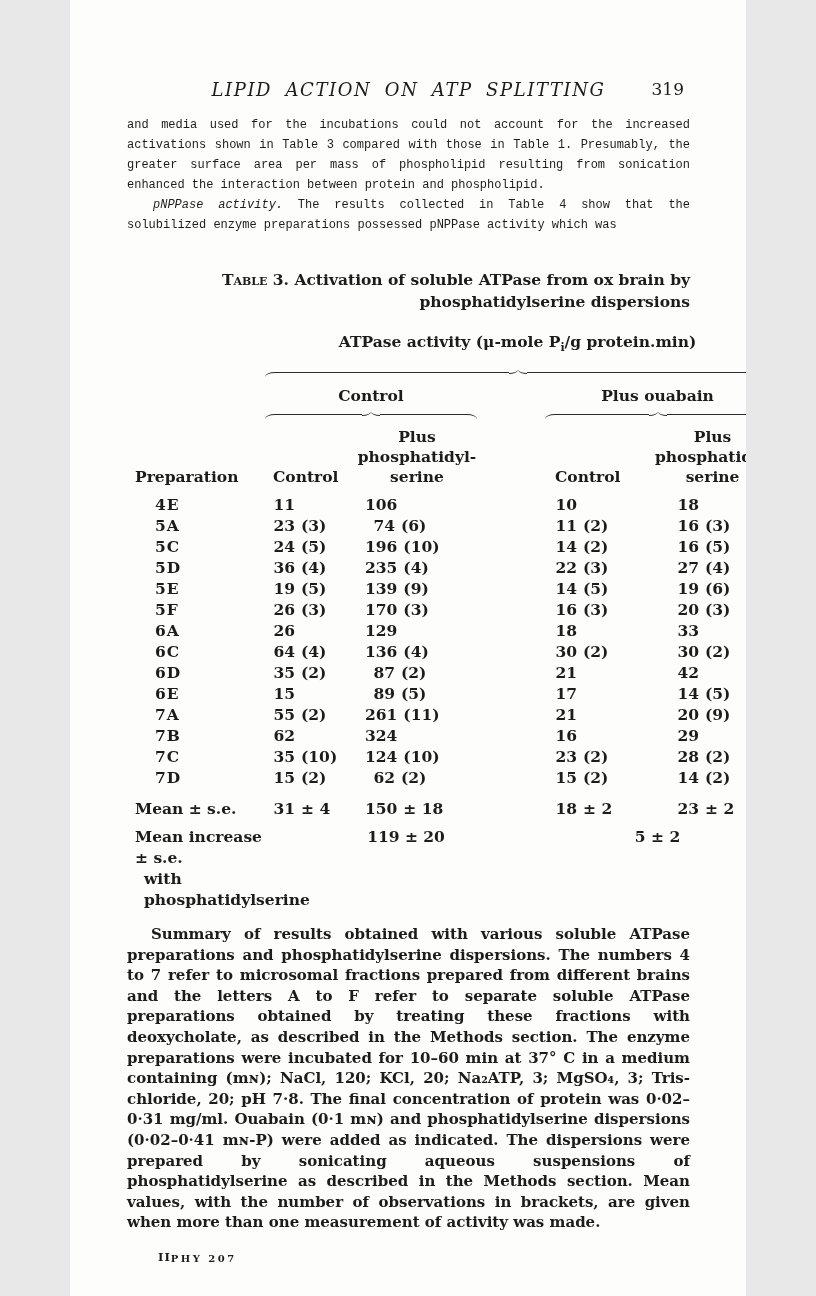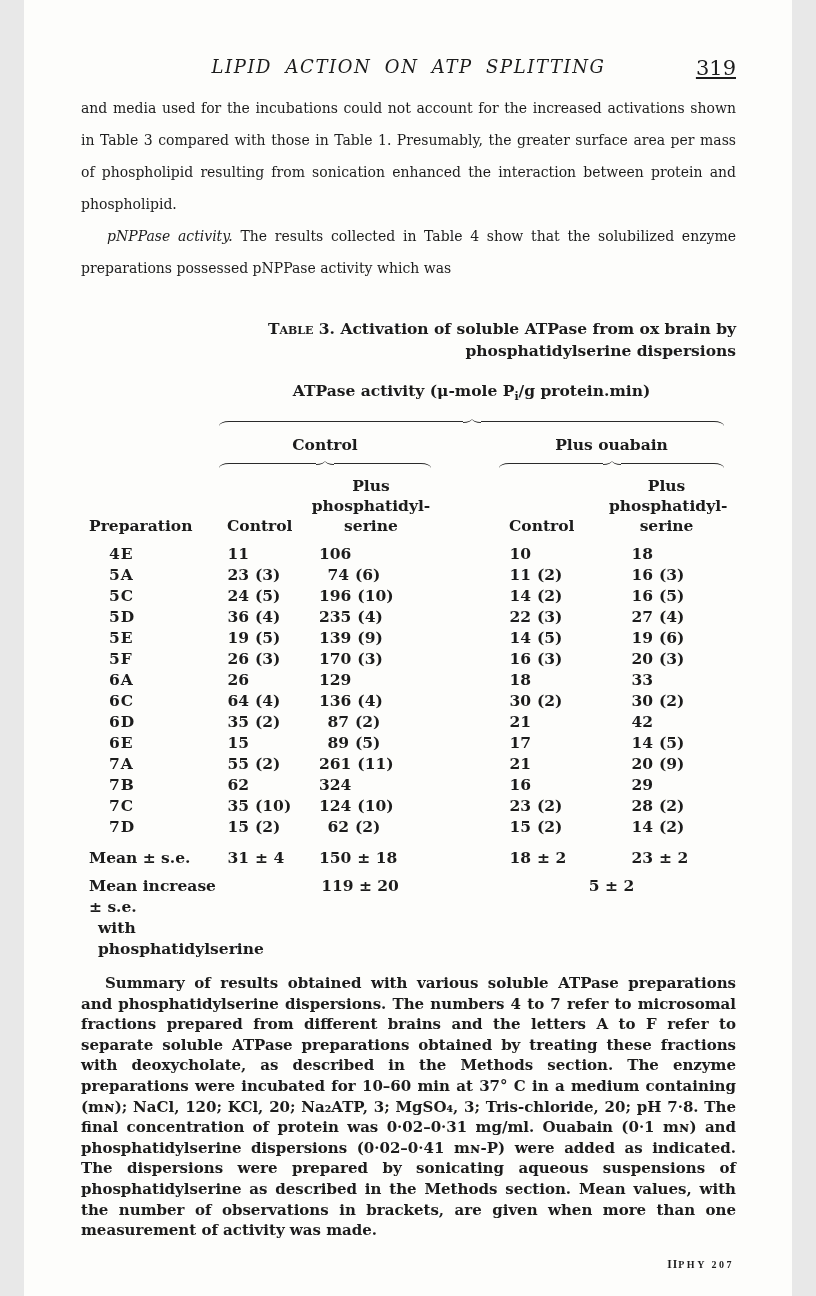--- a/index.html
+++ b/index.html
@@ -1,30 +1,30 @@
 <!DOCTYPE html>
 <html><head>
 <meta charset="utf-8">
 <style>
   html,body{margin:0;padding:0;background:#e8e8e8;}
   .page{
-    width:768px;height:1296px;margin:0 auto;background:#fdfdfb;
-    box-sizing:border-box;padding:56px 56px 0 57px;position:relative;
+    width:676px;height:1296px;margin:0 auto;background:#fdfdfb;
+    box-sizing:border-box;padding:79px 56px 0 57px;position:relative;
     font-family:"DejaVu Serif","Liberation Serif",serif;color:#1c1c1c;
     overflow:hidden;
   }
   
   .page-header{position:relative;text-align:center;height:26px;}
   .running-title{
     display:inline-block;font-style:italic;font-size:18px;
     letter-spacing:1.6px;word-spacing:6px;
   }
-  .page-number{position:absolute;right:0;top:0;font-size:21px;text-decoration:underline;}
-  
-  .body-para{font-size:14px;line-height:32px;text-align:justify;margin:10px 0 0 0;}
+  .page-number{position:absolute;right:6px;top:0;font-size:17px;}
+  
+  .body-para{font-size:12px;line-height:20px;text-align:justify;margin:10px 0 0 0;font-family:Liberation Mono, monospace;}
   .body-para.indent{text-indent:26px;margin-top:0;}
   .lead-italic{font-style:italic;}
   
   .caption{margin-top:34px;margin-bottom:18px;text-align:right;
     font-weight:bold;font-size:15.5px;line-height:22px;}
   .cap-label{font-variant:small-caps;}
   
   table.data{border-collapse:collapse;table-layout:fixed;width:640px;margin-left:3px;
     font-weight:bold;font-size:15.5px;}
   .w-prep{width:135px}.w-c1{width:92px}.w-c2{width:120px}
@@ -61,22 +61,22 @@
   .mi-row td{padding-top:7px;line-height:21px;}
   .mi-label .l1,.mi-label .l2{display:block;}
   .mi-label .l1{padding-left:5px;}
   .mi-label .l2{padding-left:14px;}
   .mi-val{text-align:center;}
   .mi-val1{padding-left:70px;}
   
   .summary{margin-top:14px;font-weight:bold;font-size:15px;line-height:20.6px;
     text-align:justify;text-indent:24px;}
   
-  .page-footer{display:flex;justify-content:flex-end;align-items:flex-end;
-    margin-top:17px;font-weight:bold;font-family:Liberation Serif, serif;}
+  .page-footer{display:flex;justify-content:flex-start;align-items:flex-end;
+    margin-top:17px;font-weight:bold;}
   .sig{padding-left:31px;font-size:11.5px;letter-spacing:1px;}
   .mark{font-size:10px;letter-spacing:2.5px;padding-right:2px;}
 </style>
 </head>
 <body>
 
 <div class="page">
 
   <div class="page-header">
     <span class="running-title">LIPID ACTION ON ATP SPLITTING</span>

